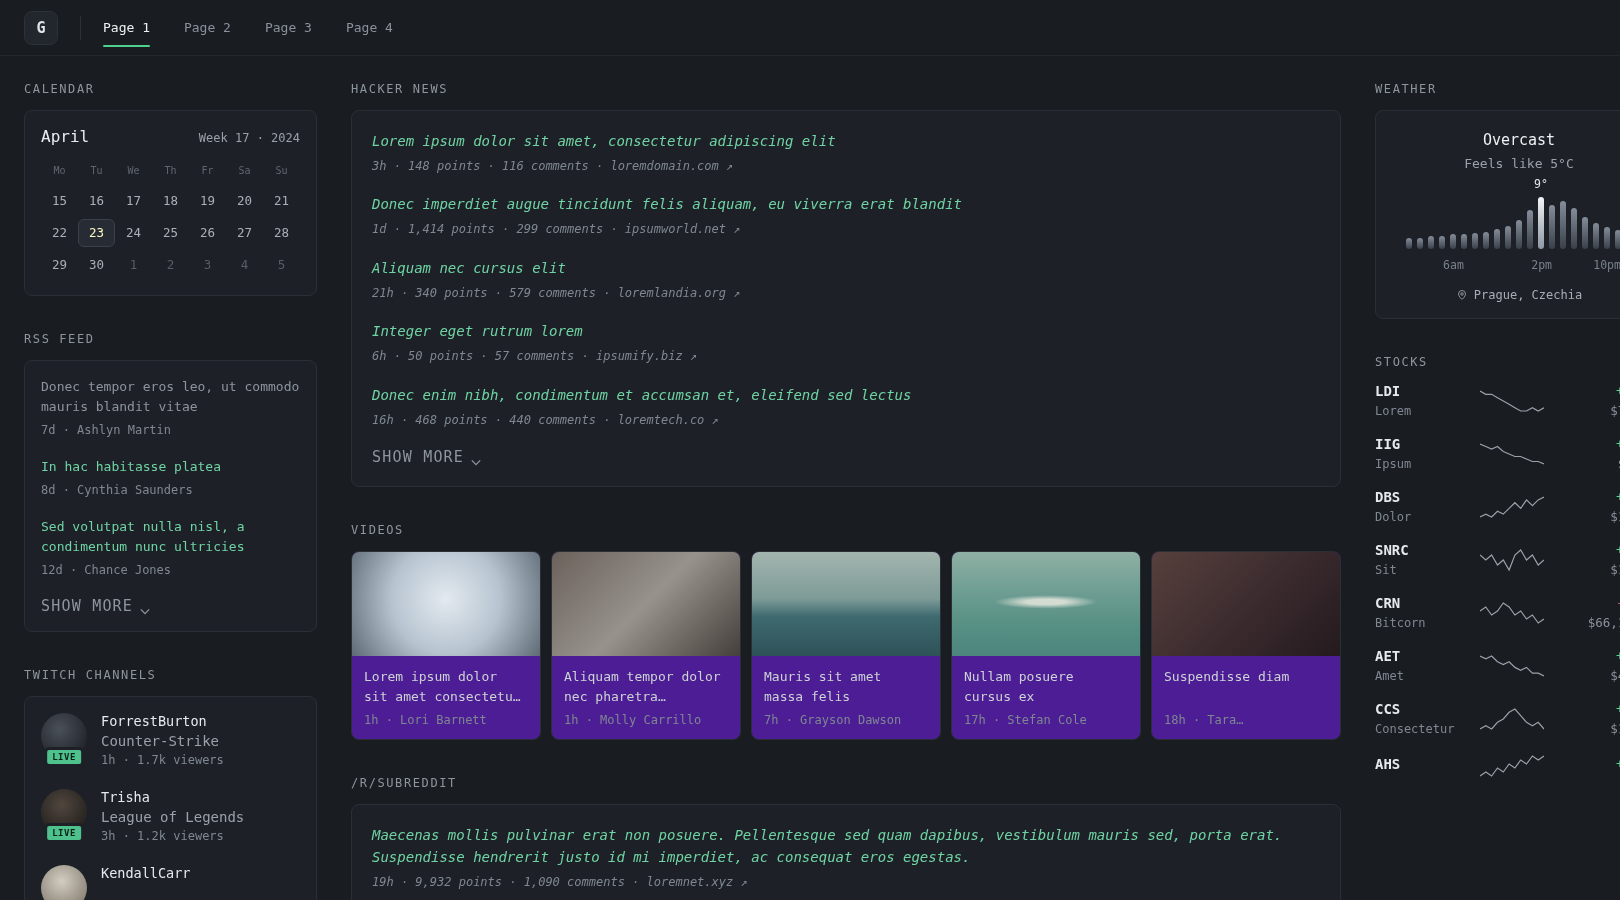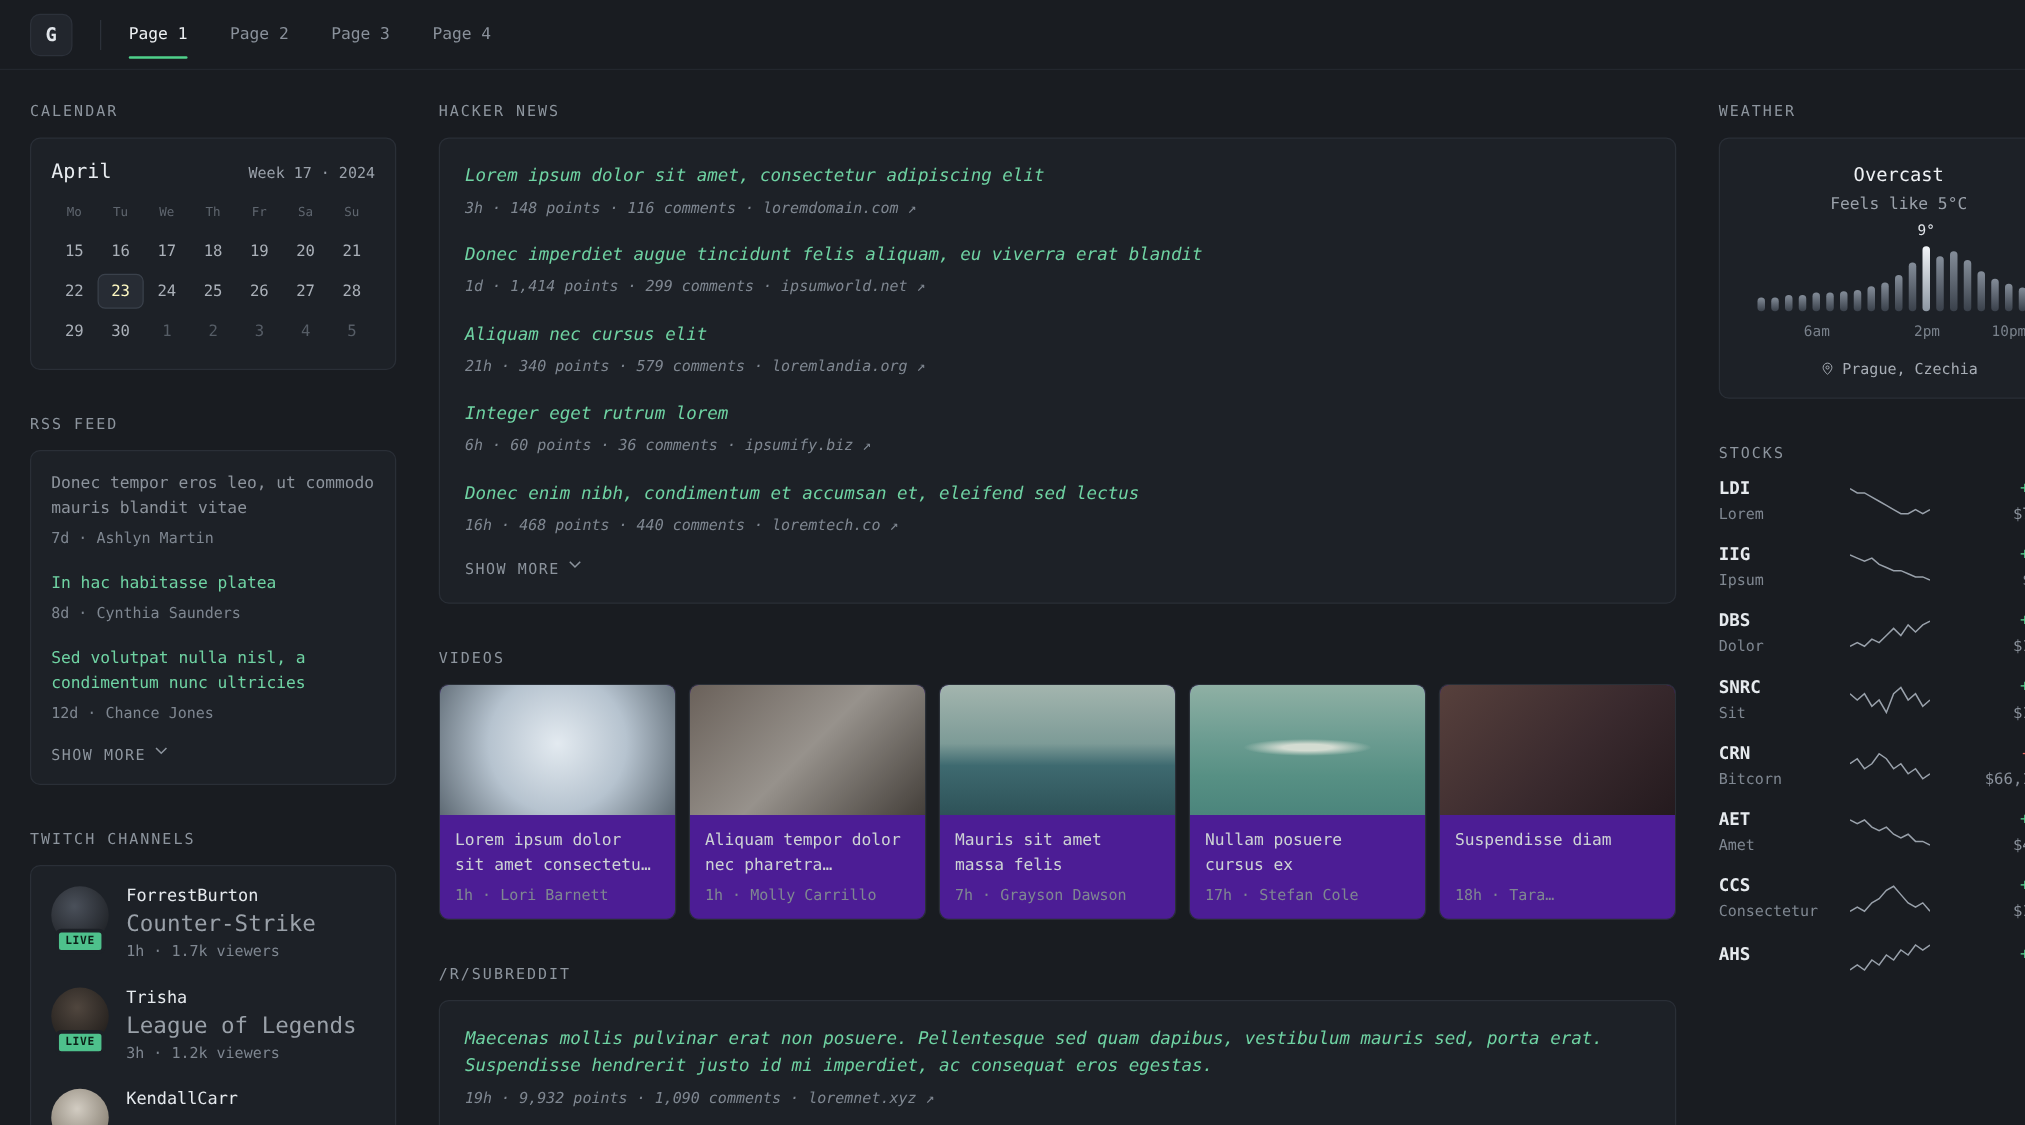--- a/index.html
+++ b/index.html
@@ -67,40 +67,40 @@
   
   .feed-item{ margin-bottom:18px; }
   .feed-title{
     display:block; color:var(--green); text-decoration:none; line-height:1.55; cursor:pointer;
   }
   .feed-title.read{ color:#8d949d; }
   .feed-meta{ color:#7f8791; font-size:12px; margin-top:5px; line-height:1.4; }
   .hn-item{ margin-bottom:20px;font-style:italic; }
   .hn-title{ font-size:14px; }
   .show-more{
-    display:flex; align-items:flex-start; gap:7px; background:none; border:none;
-    color:#8d959e; font-family:inherit; font-size:12px; letter-spacing:1.2px; cursor:pointer; padding:0;
+    display:flex; align-items:flex-end; gap:7px; background:none; border:none;
+    color:#8d959e; font-family:inherit; font-size:15px; letter-spacing:1.2px; cursor:pointer; padding:0;
   }
   .show-more svg{ width:10px; height:7px; }
 
   
   .channel{ display:flex; gap:14px; margin-bottom:22px; align-items:flex-start; }
   .channel:last-child{ margin-bottom:4px; }
   .avatar-wrap{ position:relative; flex:0 0 46px; }
   .avatar{ width:46px; height:46px; border-radius:50%; }
   .av-1{ background:radial-gradient(circle at 40% 35%,#4a505a,#23262b 75%); }
   .av-2{ background:radial-gradient(circle at 45% 35%,#50463e,#26221f 75%); }
   .av-3{ background:radial-gradient(circle at 45% 35%,#d2ccc2,#877f72 80%); }
   .live-badge{
     position:absolute; left:50%; bottom:-8px; transform:translateX(-50%);
     background:#4ec18c; color:#0c2118; font-size:9px; font-weight:bold;
     padding:2px 5px; border-radius:5px; border:3px solid var(--card); letter-spacing:.5px;
   }
   .ch-name{ color:#e6eaee; font-size:13.5px; }
-  .ch-game{ color:#9aa1a9; font-size:18px; margin-top:4px; }
+  .ch-game{ color:#9aa1a9; font-size:14px; margin-top:4px; }
   .ch-meta{ color:#7f8791; font-size:12px; margin-top:4px; }
 
   
   .video-row{ display:flex; gap:10px; overflow:hidden; }
   .video-card{
     flex:0 0 190px; border:1px solid var(--border); border-radius:8px;
     background:#4c1d95; overflow:hidden; cursor:pointer;
   }
   .thumb{ height:104px; width:100%; }
   .thumb-1{ background:radial-gradient(circle at 50% 45%,#e3eaf0 0%,#b6c3cf 50%,#5e6a74 100%); }
@@ -283,21 +283,21 @@
         <article class="feed-item hn-item">
           <a class="feed-title hn-title">Donec imperdiet augue tincidunt felis aliquam, eu viverra erat blandit</a>
           <div class="feed-meta">1d · 1,414 points · 299 comments · ipsumworld.net ↗</div>
         </article>
         <article class="feed-item hn-item">
           <a class="feed-title hn-title">Aliquam nec cursus elit</a>
           <div class="feed-meta">21h · 340 points · 579 comments · loremlandia.org ↗</div>
         </article>
         <article class="feed-item hn-item">
           <a class="feed-title hn-title">Integer eget rutrum lorem</a>
-          <div class="feed-meta">6h · 60 points · 36 comments · ipsumify.biz ↗</div>
+          <div class="feed-meta">6h · 50 points · 57 comments · ipsumify.biz ↗</div>
         </article>
         <article class="feed-item hn-item">
           <a class="feed-title hn-title">Donec enim nibh, condimentum et accumsan et, eleifend sed lectus</a>
           <div class="feed-meta">16h · 468 points · 440 comments · loremtech.co ↗</div>
         </article>
         <button class="show-more">
           <span>SHOW MORE</span>
           <svg viewBox="0 0 12 8">
               <path d="M1 1.5 6 6.5 11 1.5" fill="none" stroke="currentColor" stroke-width="1.5"></path>
             </svg>

